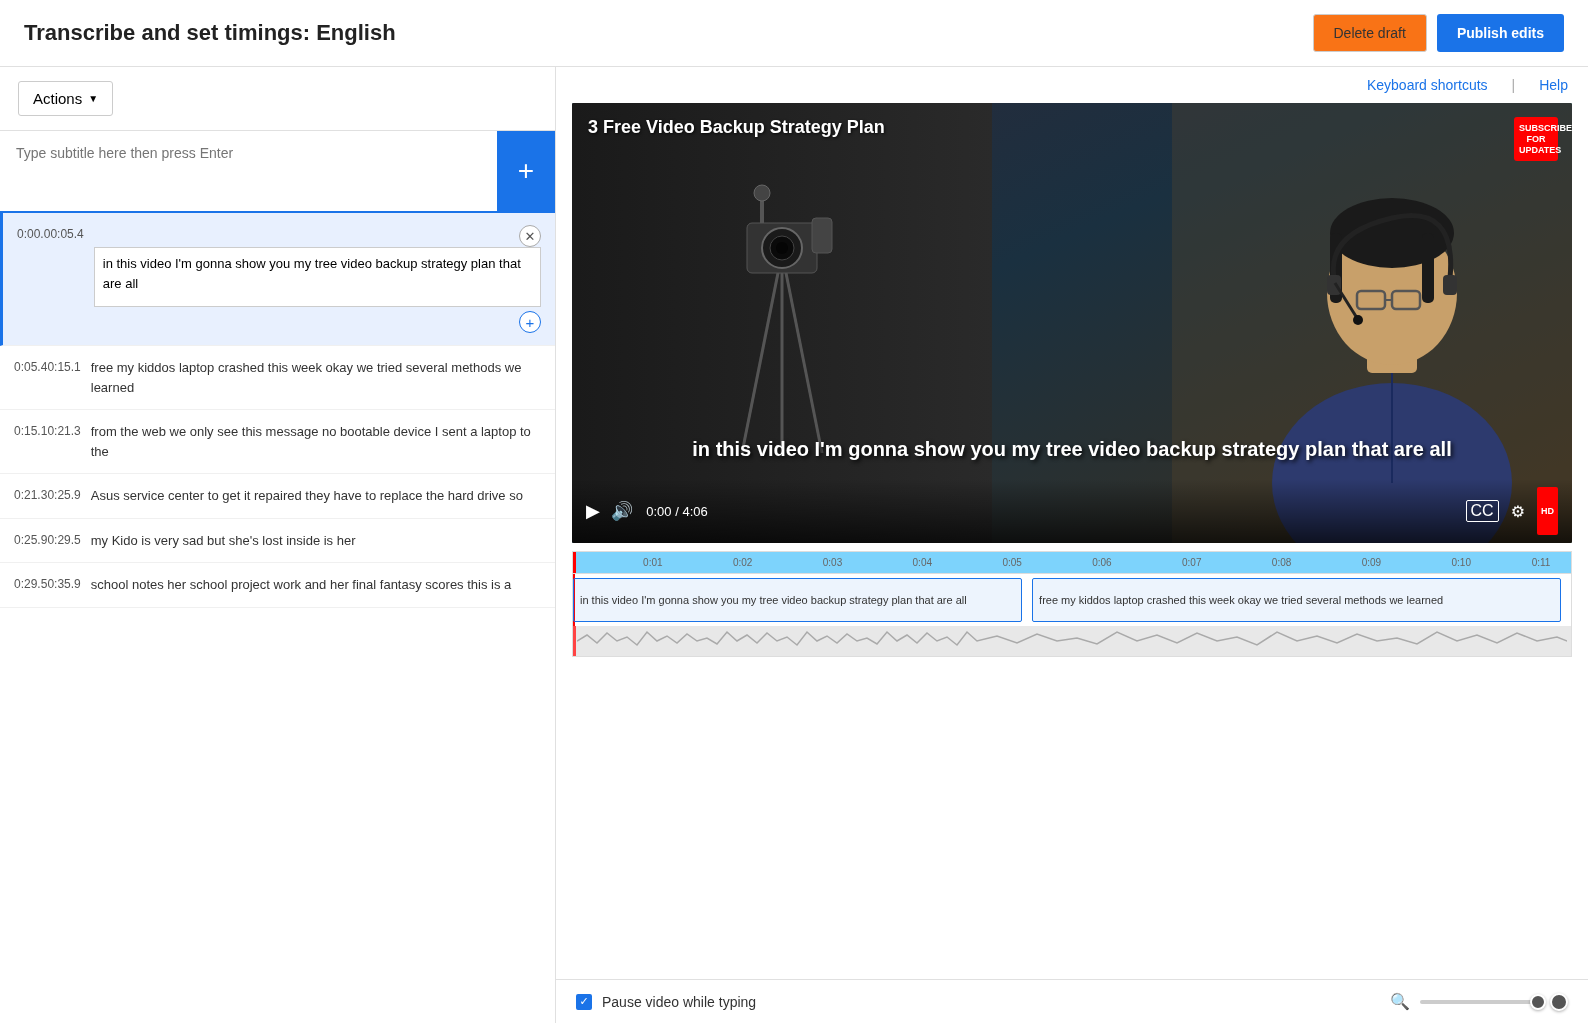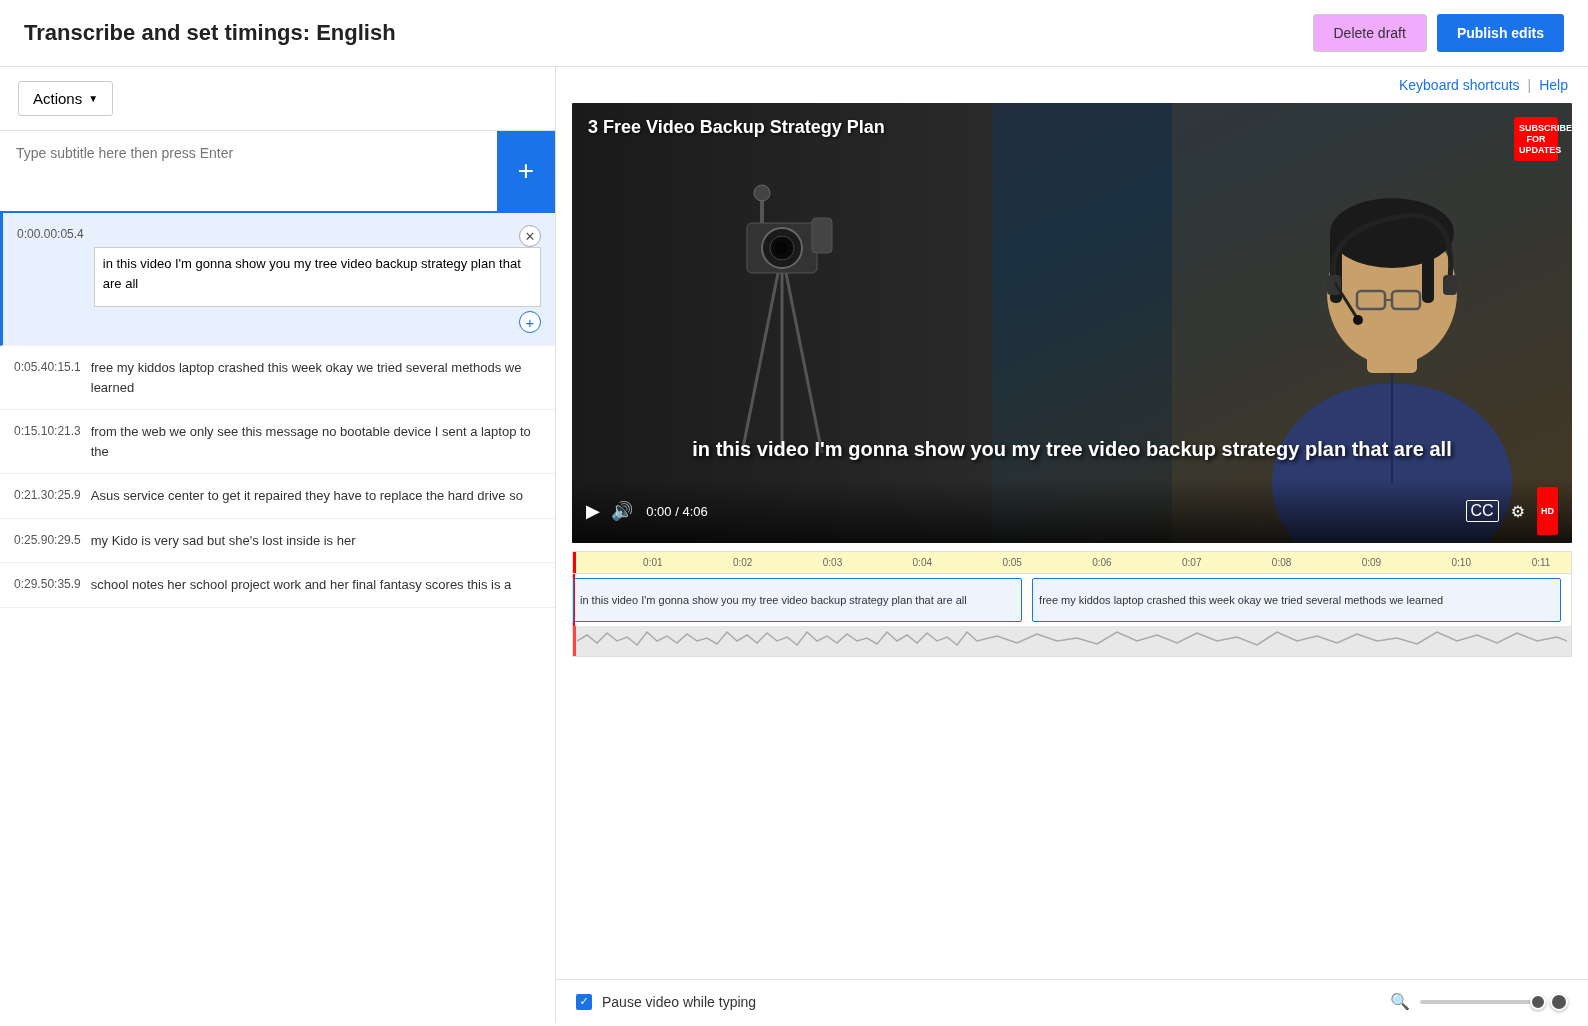--- a/index.html
+++ b/index.html
@@ -2,21 +2,21 @@
 <html><head>
   <meta charset="utf-8">
   <style>
     * { box-sizing: border-box; margin: 0; padding: 0; }
     body { font-family: Arial, sans-serif; font-size: 14px; color: #333; background: #fff; width: 1588px; min-height: 1026px; overflow: hidden; }
 
     
     .header { display: flex; align-items: center; justify-content: space-between; padding: 14px 24px; border-bottom: 1px solid #e0e0e0; }
     .header-title { font-size: 22px; font-weight: bold; color: #222; }
     .header-buttons { display: flex; gap: 10px; }
-    .btn-delete-draft { padding: 10px 20px; border: 1px solid #ccc; background: #f0abfc; border-radius: 3px; cursor: pointer; font-size: 14px; color: #333; }
+    .btn-delete-draft { padding: 10px 20px; border: 1px solid #ccc; background: #f97316; border-radius: 3px; cursor: pointer; font-size: 14px; color: #333; }
     .btn-publish { padding: 10px 20px; background: #1a73e8; color: #fff; border: none; border-radius: 3px; cursor: pointer; font-size: 14px; font-weight: bold; }
 
     
     .main { display: flex; height: calc(1026px - 70px); }
 
     
     .left-panel { width: 556px; display: flex; flex-direction: column; border-right: 1px solid #e0e0e0; }
 
     .actions-bar { padding: 14px 18px; border-bottom: 1px solid #e0e0e0; }
     .btn-actions { padding: 8px 14px; border: 1px solid #ccc; background: #fff; border-radius: 3px; cursor: pointer; font-size: 15px; display: flex; align-items: center; gap: 6px; }
@@ -34,21 +34,21 @@
     .caption-times { display: flex; font-size: 12px; color: #555; min-width: 48px; margin-top: 2px; }
     .caption-text { font-size: 13px; color: #333; line-height: 1.5; flex: 1; }
     .caption-item.active .caption-edit-input { width: 100%; border: 1px solid #ccc; padding: 6px 8px; font-size: 13px; font-family: Arial; line-height: 1.5; outline: none; resize: none; min-height: 60px; }
     .caption-actions-row { display: flex; justify-content: flex-end; gap: 6px; margin-top: 4px; }
     .caption-x-btn { width: 22px; height: 22px; border: 1px solid #aaa; border-radius: 50%; background: #fff; display: flex; align-items: center; justify-content: center; font-size: 13px; cursor: pointer; color: #555; }
     .caption-plus-btn { width: 22px; height: 22px; border: 1px solid #1a73e8; border-radius: 50%; background: #fff; display: flex; align-items: center; justify-content: center; font-size: 15px; cursor: pointer; color: #1a73e8; }
 
     
     .right-panel { flex: 1; display: flex; flex-direction: column; padding: 0; }
 
-    .right-toolbar { display: flex; justify-content: flex-end; align-items: center; padding: 10px 20px; gap: 8px; }
+    .right-toolbar { display: flex; justify-content: flex-end; align-items: center; padding: 10px 20px; gap: 24px; }
     .keyboard-shortcuts-link { color: #1a73e8; font-size: 14px; cursor: pointer; text-decoration: none; }
     .toolbar-sep { color: #aaa; }
     .help-link { color: #1a73e8; font-size: 14px; cursor: pointer; text-decoration: none; }
 
     
     .video-area { margin: 0 16px; background: #0f766e; position: relative; border-radius: 2px; overflow: hidden; }
     .video-placeholder { width: 100%; height: 440px; background: linear-gradient(135deg, #1a1a2e 0%, #16213e 30%, #2d4a3e 60%, #1a1a1a 100%); position: relative; display: flex; align-items: flex-end; justify-content: flex-start; }
     .video-title-overlay { position: absolute; top: 14px; left: 16px; color: #fff; font-size: 18px; font-weight: bold; text-shadow: 1px 1px 3px rgba(0,0,0,0.8); }
     .video-caption-overlay { position: absolute; bottom: 80px; left: 0; right: 0; text-align: center; color: #fff; font-size: 20px; font-weight: bold; text-shadow: 2px 2px 4px rgba(0,0,0,0.9); padding: 0 20px; line-height: 1.4; }
     .subscribe-badge { position: absolute; top: 14px; right: 14px; background: #ff0000; color: #fff; font-size: 9px; font-weight: bold; padding: 6px 5px; text-align: center; border-radius: 3px; line-height: 1.2; width: 44px; }
@@ -57,21 +57,21 @@
     .video-controls { position: absolute; bottom: 0; left: 0; right: 0; background: linear-gradient(transparent, rgba(0,0,0,0.7)); padding: 8px 14px; display: flex; align-items: center; gap: 12px; }
     .ctrl-btn { color: #fff; font-size: 18px; cursor: pointer; background: none; border: none; }
     .time-display { color: #fff; font-size: 13px; }
     .spacer { flex: 1; }
     .cc-btn { color: #fff; font-size: 16px; font-weight: normal; border: 1px solid #fff; padding: 1px 4px; cursor: pointer; background: none; border-radius: 2px; }
     .settings-btn { color: #fff; font-size: 16px; cursor: pointer; background: none; border: none; }
     .hd-badge { background: #ff0000; color: #fff; font-size: 9px; font-weight: bold; padding: 19px 4px; border-radius: 2px; }
 
     
     .timeline-container { margin: 8px 16px 0; background: #f5f5f5; border: 1px solid #ddd; }
-    .timeline-ruler { display: flex; align-items: center; background: #fef9c3; border-bottom: 1px solid #ddd; padding: 4px 0; overflow: hidden; position: relative; height: 22px; }
+    .timeline-ruler { display: flex; align-items: center; background: #7dd3fc; border-bottom: 1px solid #ddd; padding: 4px 0; overflow: hidden; position: relative; height: 22px; }
     .timeline-tick { position: absolute; font-size: 10px; color: #666; transform: translateX(-50%); }
     .timeline-caption-row { display: flex; height: 52px; background: #fff; position: relative; }
     .timeline-caption-block { position: absolute; top: 4px; bottom: 4px; border: 1px solid #1a73e8; background: rgba(26,115,232,0.08); display: flex; align-items: center; padding: 4px 6px; font-size: 11px; color: #333; overflow: hidden; border-radius: 2px; }
     .timeline-active-line { position: absolute; top: 0; bottom: 0; width: 2px; background: #ff0000; left: 0; }
 
     
     .bottom-bar { display: flex; align-items: center; padding: 12px 20px; border-top: 1px solid #e0e0e0; margin-top: auto; }
     .pause-checkbox { width: 16px; height: 16px; border: 2px solid #1a73e8; background: #1a73e8; display: inline-flex; align-items: center; justify-content: center; margin-right: 10px; border-radius: 2px; cursor: pointer; }
     .pause-checkbox-check { color: #fff; font-size: 11px; }
     .pause-label { font-size: 14px; color: #333; cursor: pointer; }

